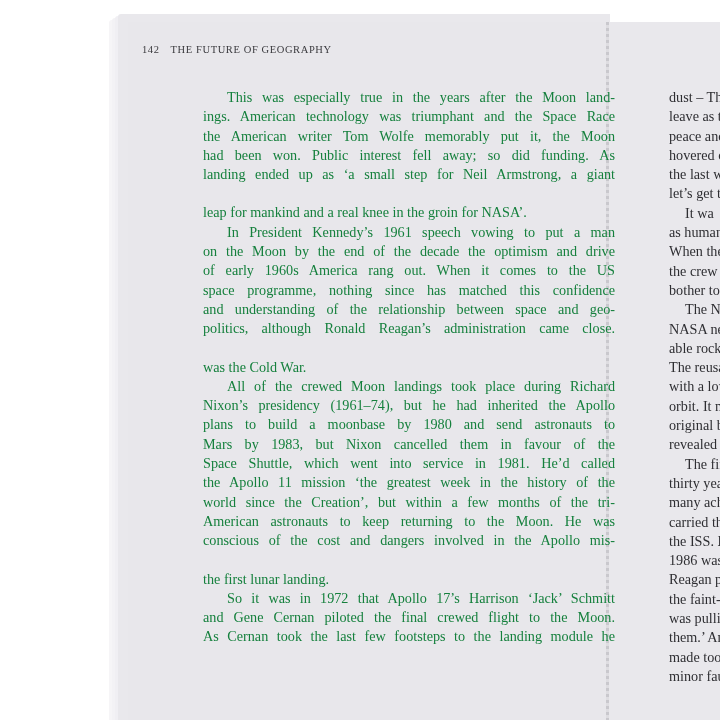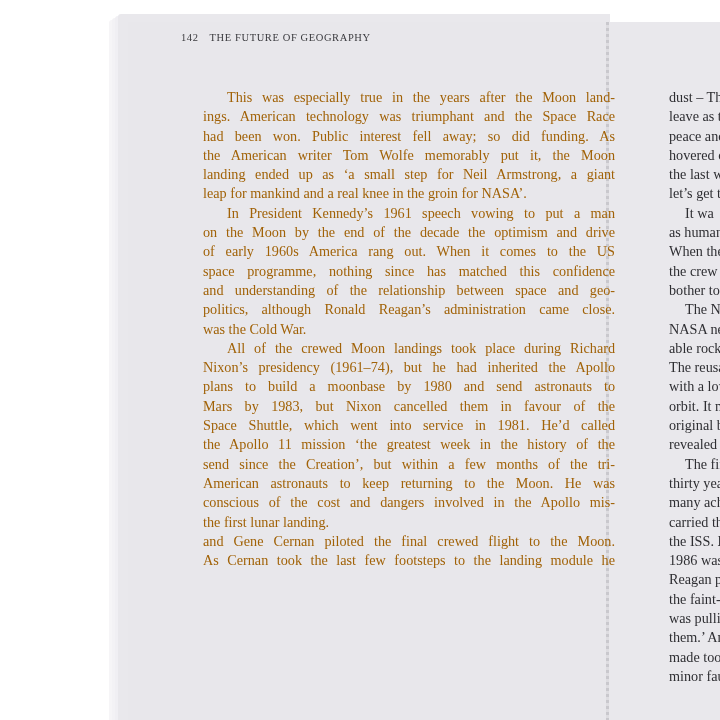--- a/index.html
+++ b/index.html
@@ -20,32 +20,31 @@
   }
   .gutter {
     position:absolute; left:606px; top:22px; width:3px; height:698px;
     background:repeating-linear-gradient(#c9c8cd 0 3px,#dedde1 3px 6px);
   }
   .page-right {
     position:absolute; left:609px; top:22px; width:111px; height:698px;
     background:#e9e8ec; overflow:hidden;
   }
   .running-head {
-    position:absolute; left:142px; top:32px;
+    position:absolute; left:142px; top:44px;
     font-size:10.5px; letter-spacing:0.6px; color:#3a3a3e;
     white-space:nowrap;
-    margin-left:39px;
   }
   .running-head .num { margin-right:8px; }
   .body-text {
     position:absolute; left:203px; top:88px; width:412px;
-    font-size:14.2px; line-height:19.3px; color:#a16207;
+    font-size:14.2px; line-height:19.3px; color:#15803d;
   }
   .line { display:block; white-space:nowrap; text-align:justify; text-align-last:justify; height:19.3px; }
-  .line.last { text-align-last:left; }
+  .line.last { text-align-last:left;margin-top:19px; }
   .line.indent { padding-left:24px; }
   .right-text {
     position:absolute; left:669px; top:88px; width:200px;
     font-size:14.2px; line-height:19.3px; color:#2e2e32;
   }
   .rline { display:block; white-space:nowrap; height:19.3px; }
   .rline.indent { padding-left:16px; }
 </style>
 </head>
 <body>
@@ -56,41 +55,42 @@
 <div class="page-right"></div>
 
 <div class="running-head">
   <span class="num">142</span>
   <span>THE FUTURE OF GEOGRAPHY</span>
 </div>
 
 <div class="body-text" id="left-body">
     <span class="line indent">This was especially true in the years after the Moon land-</span>
     <span class="line">ings. American technology was triumphant and the Space Race</span>
+    <span class="line">the American writer Tom Wolfe memorably put it, the Moon</span>
     <span class="line">had been won. Public interest fell away; so did funding. As</span>
-    <span class="line">the American writer Tom Wolfe memorably put it, the Moon</span>
     <span class="line">landing ended up as ‘a small step for Neil Armstrong, a giant</span>
     <span class="line last">leap for mankind and a real knee in the groin for NASA’.</span>
     <span class="line indent">In President Kennedy’s 1961 speech vowing to put a man</span>
     <span class="line">on the Moon by the end of the decade the optimism and drive</span>
     <span class="line">of early 1960s America rang out. When it comes to the US</span>
     <span class="line">space programme, nothing since has matched this confidence</span>
     <span class="line">and understanding of the relationship between space and geo-</span>
     <span class="line">politics, although Ronald Reagan’s administration came close.</span>
     <span class="line last">was the Cold War.</span>
     <span class="line indent">All of the crewed Moon landings took place during Richard</span>
     <span class="line">Nixon’s presidency (1961–74), but he had inherited the Apollo</span>
     <span class="line">plans to build a moonbase by 1980 and send astronauts to</span>
     <span class="line">Mars by 1983, but Nixon cancelled them in favour of the</span>
     <span class="line">Space Shuttle, which went into service in 1981. He’d called</span>
     <span class="line">the Apollo 11 mission ‘the greatest week in the history of the</span>
-    <span class="line">send since the Creation’, but within a few months of the tri-</span>
+    <span class="line">world since the Creation’, but within a few months of the tri-</span>
     <span class="line">American astronauts to keep returning to the Moon. He was</span>
     <span class="line">conscious of the cost and dangers involved in the Apollo mis-</span>
     <span class="line last">the first lunar landing.</span>
+    <span class="line indent">So it was in 1972 that Apollo 17’s Harrison ‘Jack’ Schmitt</span>
     <span class="line">and Gene Cernan piloted the final crewed flight to the Moon.</span>
     <span class="line">As Cernan took the last few footsteps to the landing module he</span>
   </div>
 
 <div style="position:absolute;left:609px;top:22px;width:111px;height:698px;overflow:hidden;">
   <div class="right-text" id="right-body" style="left:60px;top:66px;">
       <span class="rline">dust – Th</span>
       <span class="rline">leave as t</span>
       <span class="rline">peace and</span>
       <span class="rline">hovered o</span>

